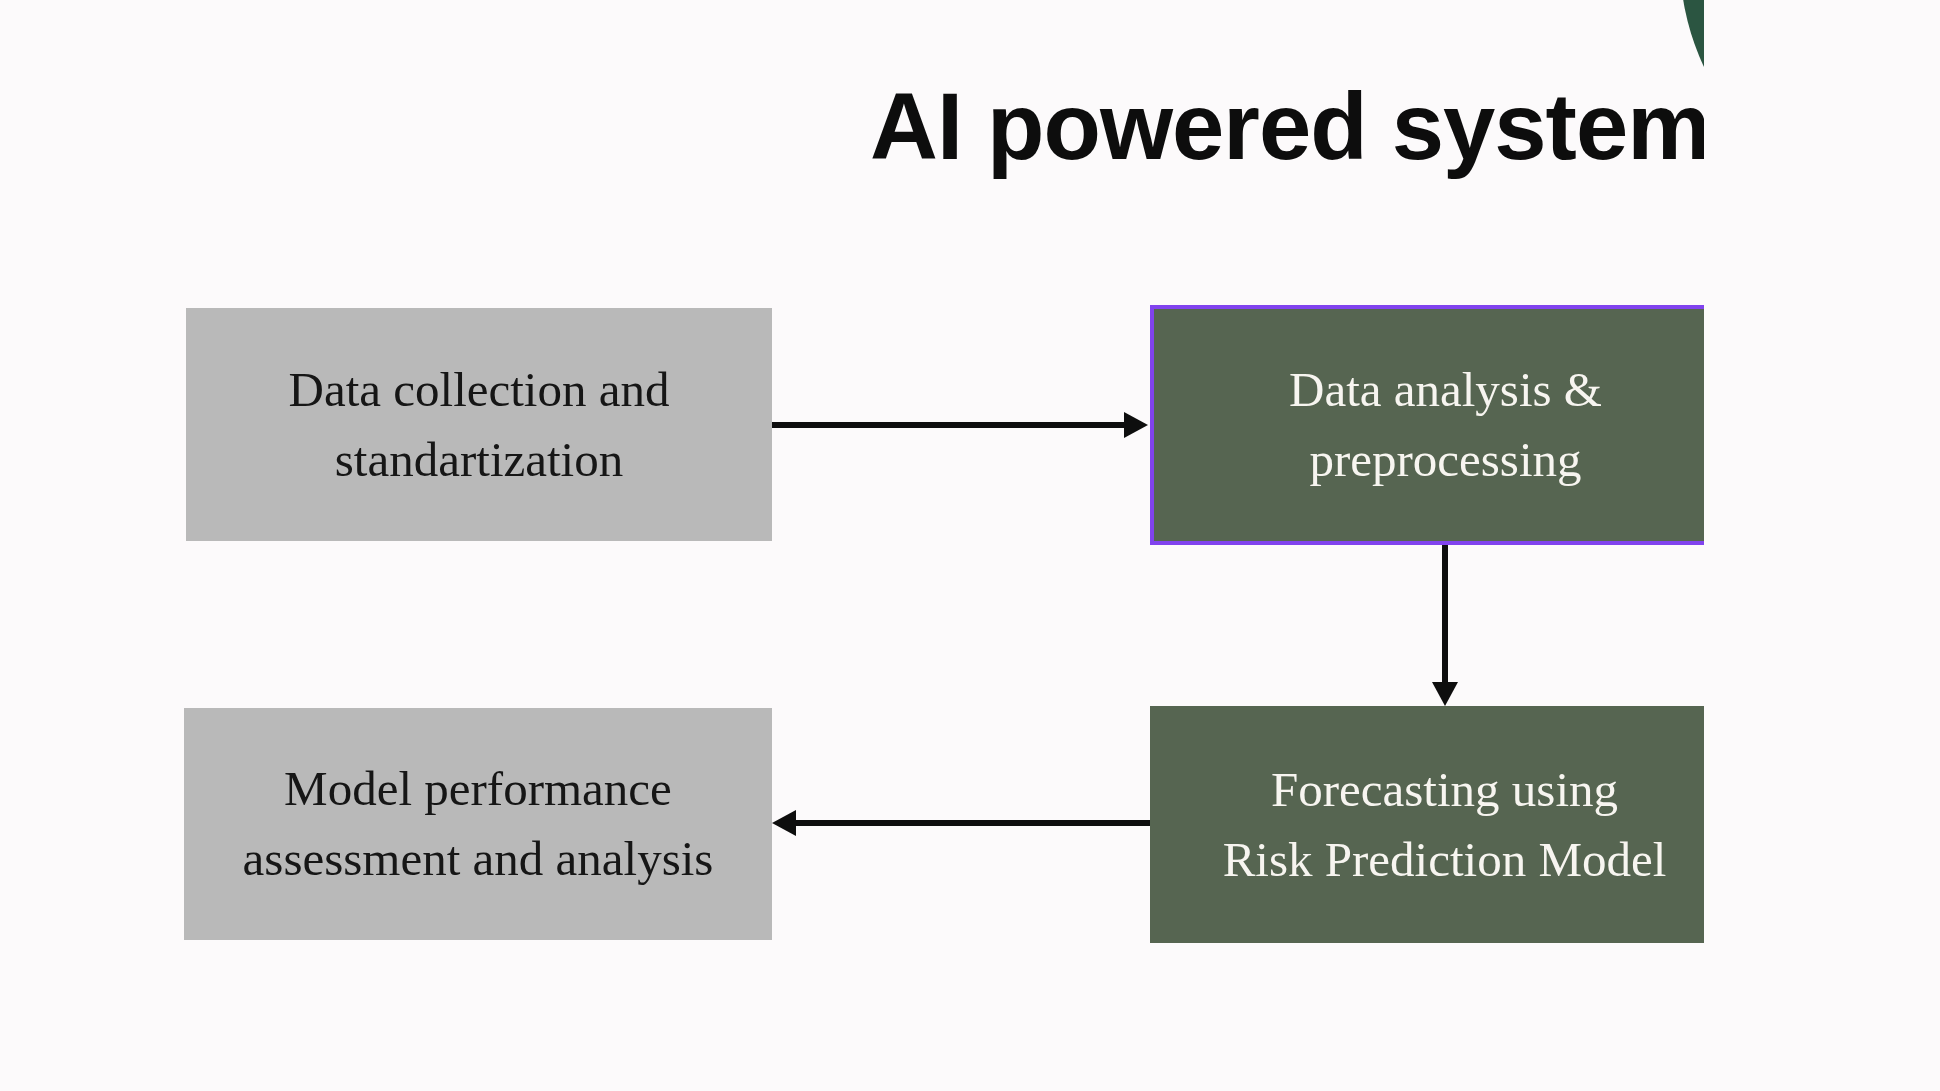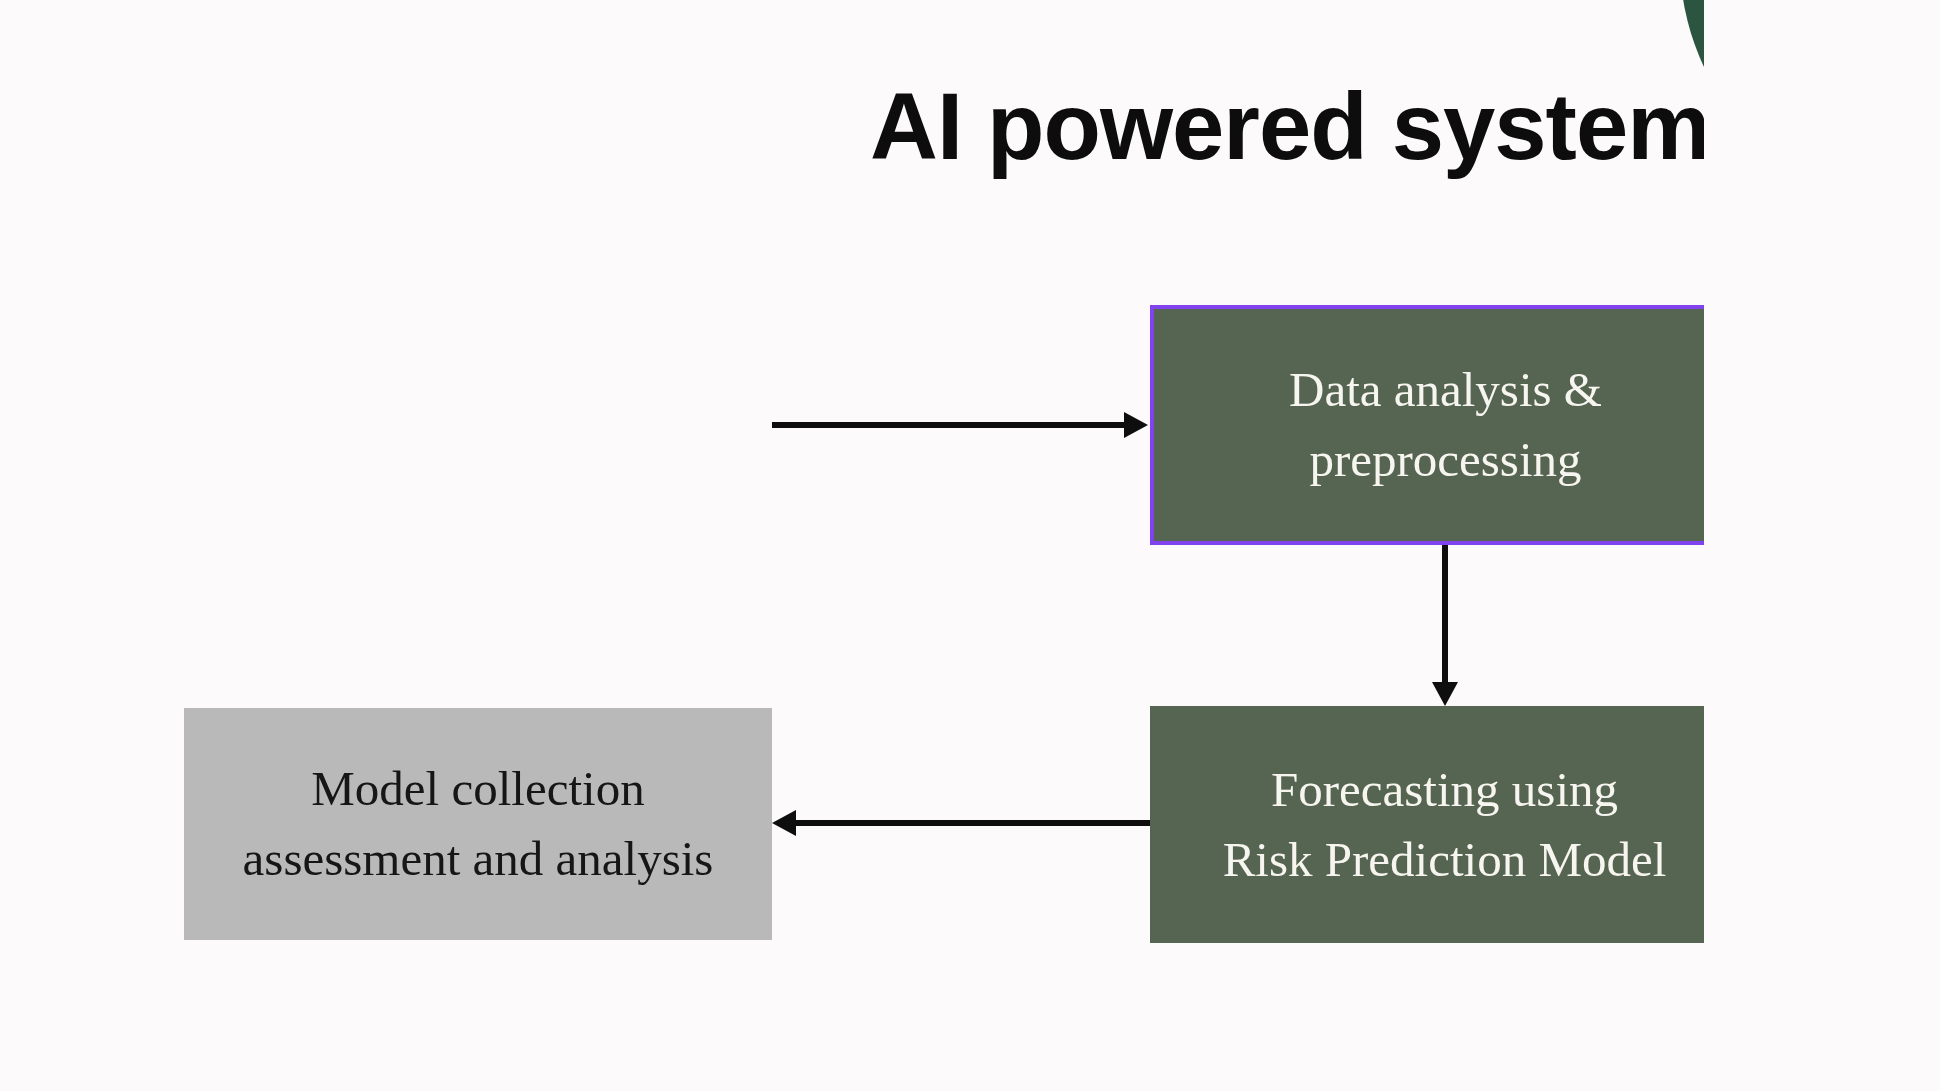--- a/index.html
+++ b/index.html
@@ -92,33 +92,37 @@
 </style>
 </head>
 <body>
 
 <div class="slide">
 
   <div class="corner-circle"></div>
 
   <h1 class="title">AI powered system</h1>
 
+  <div id="node-collect" class="node gray">
+    <span class="label">Data collection and
+standartization</span>
+  </div>
 
   <div id="node-forecast" class="node green">
     <span class="label">Forecasting using
 Risk Prediction Model</span>
   </div>
 
   <div id="node-analysis" class="node green selected">
     <span class="label">Data analysis &amp;
 preprocessing</span>
   </div>
 
   <div id="node-assess" class="node gray">
-    <span class="label">Model collection
+    <span class="label">Model performance
 assessment and analysis</span>
   </div>
 
   <div id="c1-line" class="conn-line"></div>
   <div id="c1-head" class="conn-head"></div>
 
   <div id="c2-line" class="conn-line"></div>
   <div id="c2-head" class="conn-head"></div>
 
   <div id="c3-line" class="conn-line"></div>

